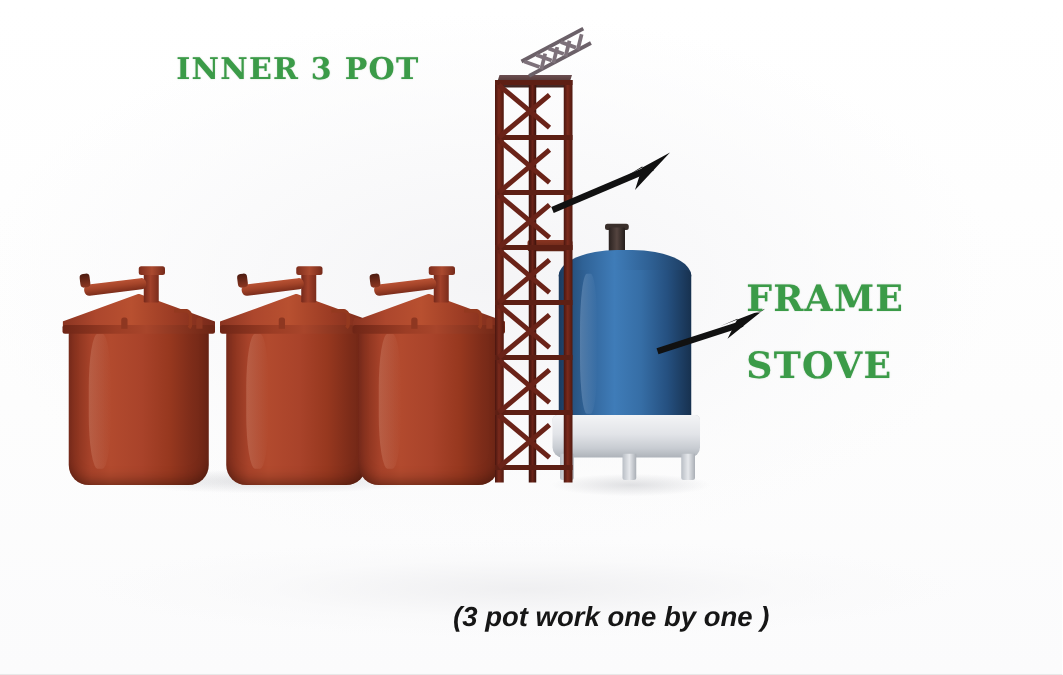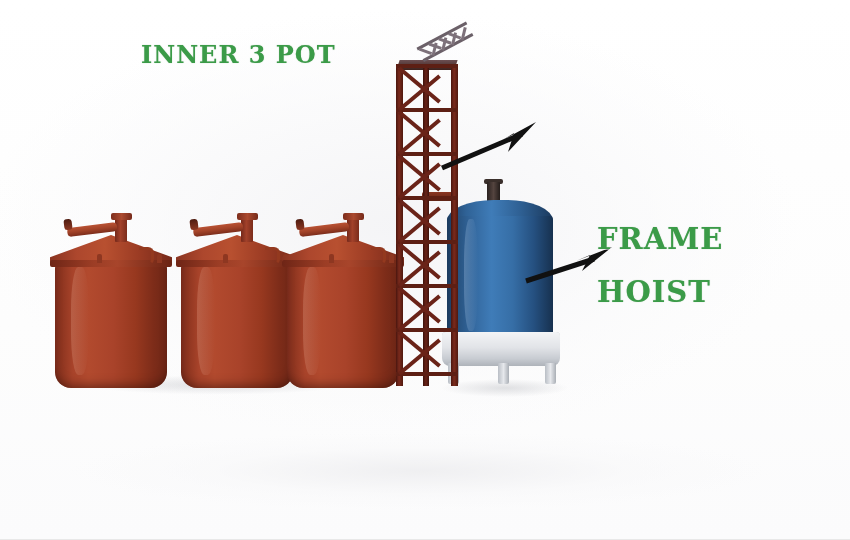--- a/index.html
+++ b/index.html
@@ -406,16 +406,17 @@
     <path d="M96 4 L68 34 L74 15 L61 23 Z" fill="#111111"></path>
   </svg>
 
   <svg class="arrow" id="arrow-stove" width="100" height="44" viewBox="0 0 100 44">
     <path d="M2 38 L70 16" stroke="#111111" stroke-width="5" fill="none"></path>
     <path d="M88 4 L58 28 L66 12 L52 18 Z" fill="#111111"></path>
   </svg>
 
   <div class="label" id="label-inner-3-pot">INNER 3 POT</div>
   <div class="label" id="label-outer">FRAME</div>
-  <div class="label" id="label-stove">HOIST</div>
-
+  <div class="label" id="label-stove">STOVE</div>
+
+  <div id="title-sub">(3 pot work one by one )</div>
 
 </div>
 
 </body></html>

